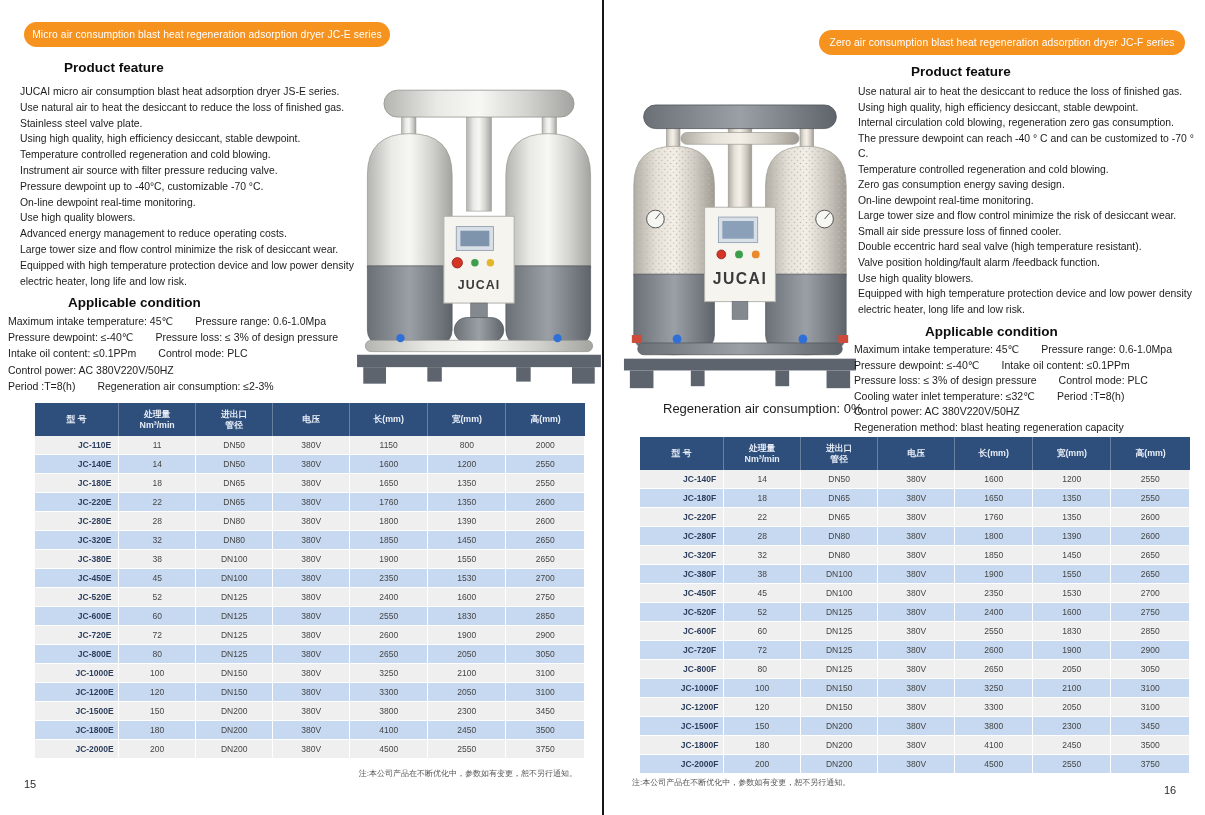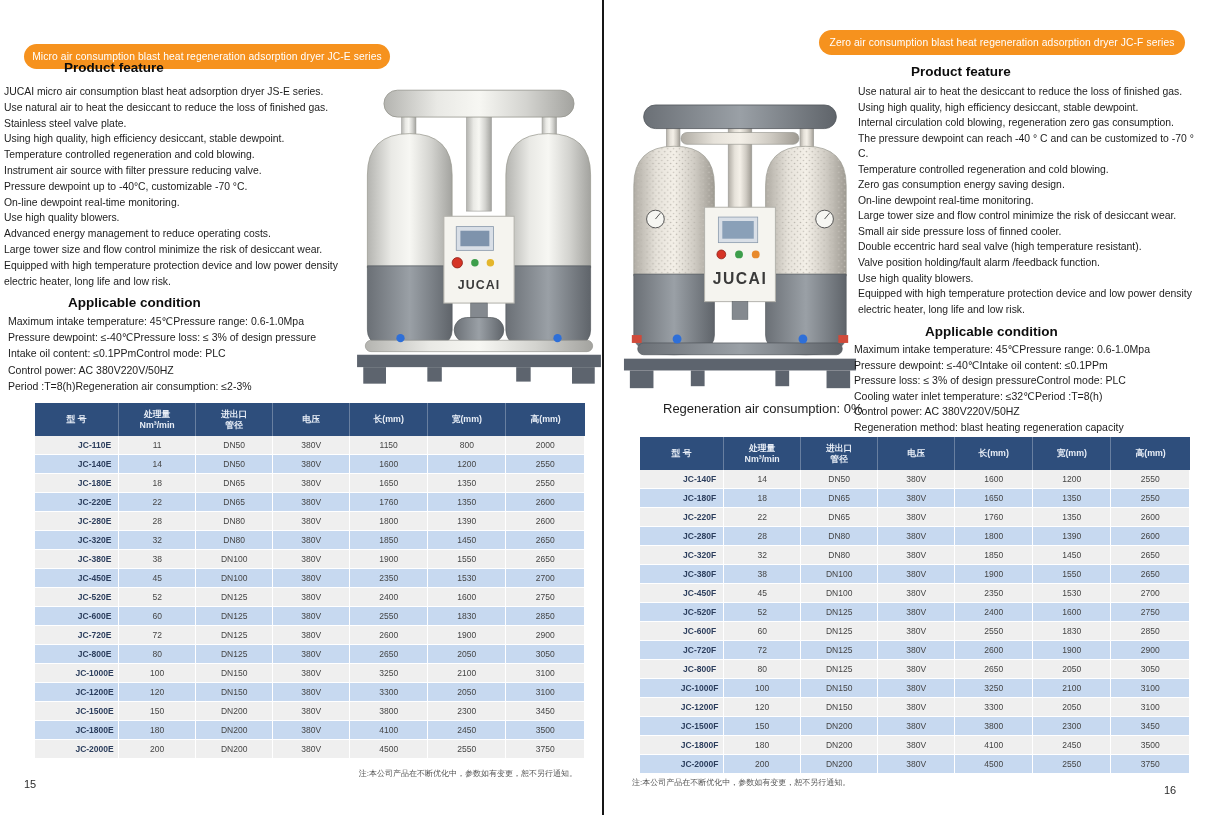--- a/index.html
+++ b/index.html
@@ -11,21 +11,21 @@
           text-align:center;font-size:10.3px;letter-spacing:.1px;white-space:nowrap;}
   
   .h-feature{font-size:13.5px;font-weight:700;color:#0d0d0d;padding-left:32px;}
   
   ul.features{list-style:none;margin:0;padding:0;font-size:10.4px;color:#1c1c1c;}
   ul.features li{padding:0 0 0 4px;}
   .feat-left li{line-height:15.8px;}
   .feat-right li{line-height:15.55px;}
   
   .conds{font-size:10.5px;color:#1c1c1c;}
-  .cond-line{display:flex;white-space:nowrap;}
+  .cond-line{display:flex;gap:22px;white-space:nowrap;}
   .conds-left .cond-line{line-height:16.2px;}
   .conds-right .cond-line{line-height:15.6px;}
   .regen-label{font-size:13px;color:#1c1c1c;white-space:nowrap;}
   
   table.spec{border-collapse:separate;border-spacing:0;table-layout:fixed;width:550px;
              background:#fff;margin-left:8px;}
   table.spec th{background:#2E4E7C;color:#E7EDF6;font-weight:700;font-size:8.8px;
                 height:33px;vertical-align:middle;text-align:center;padding:0;
                 border-right:1px solid rgba(255,255,255,.28);white-space:pre-line;line-height:11px;}
   table.spec th:last-child{border-right:none;}
@@ -37,25 +37,25 @@
   col.c0{width:15.3%} col.c1{width:14%} col.c2{width:14%} col.c3{width:14%}
   col.c4{width:14.2%} col.c5{width:14.2%} col.c6{width:14.3%}
   .note{font-size:8px;color:#555;white-space:nowrap;}
   .pagenum{font-size:11px;color:#2b2b2b;}
   .divider{background:#161616;}
   svg text.brand{font-family:"Liberation Sans",sans-serif;font-weight:700;fill:#3a3a3a;}
 </style>
 </head>
 <body>
 
-<div class="abs banner" style="left:24px;top:44px;width:366px;">Micro air consumption blast heat regeneration adsorption dryer JC-E series</div>
+<div class="abs banner" style="left:24px;top:22px;width:366px;">Micro air consumption blast heat regeneration adsorption dryer JC-E series</div>
 
 <div class="abs h-feature" style="left:32px;top:60px;">Product feature</div>
 
-<ul class="abs features feat-left" style="left:0;top:84px;width:352px;">
+<ul class="abs features feat-left" style="left:16px;top:84px;width:352px;">
     <li>JUCAI micro air consumption blast heat adsorption dryer JS-E series.</li>
     <li>Use natural air to heat the desiccant to reduce the loss of finished gas.</li>
     <li>Stainless steel valve plate.</li>
     <li>Using high quality, high efficiency desiccant, stable dewpoint.</li>
     <li>Temperature controlled regeneration and cold blowing.</li>
     <li>Instrument air source with filter pressure reducing valve.</li>
     <li>Pressure dewpoint up to -40°C, customizable -70 °C.</li>
     <li>On-line dewpoint real-time monitoring.</li>
     <li>Use high quality blowers.</li>
     <li>Advanced energy management to reduce operating costs.</li>

